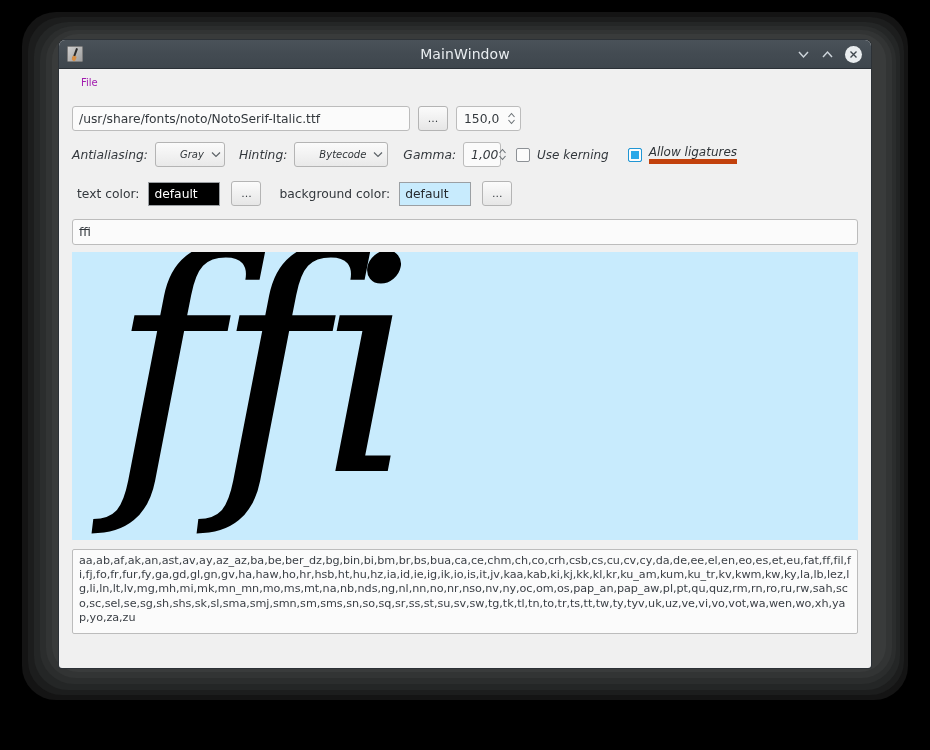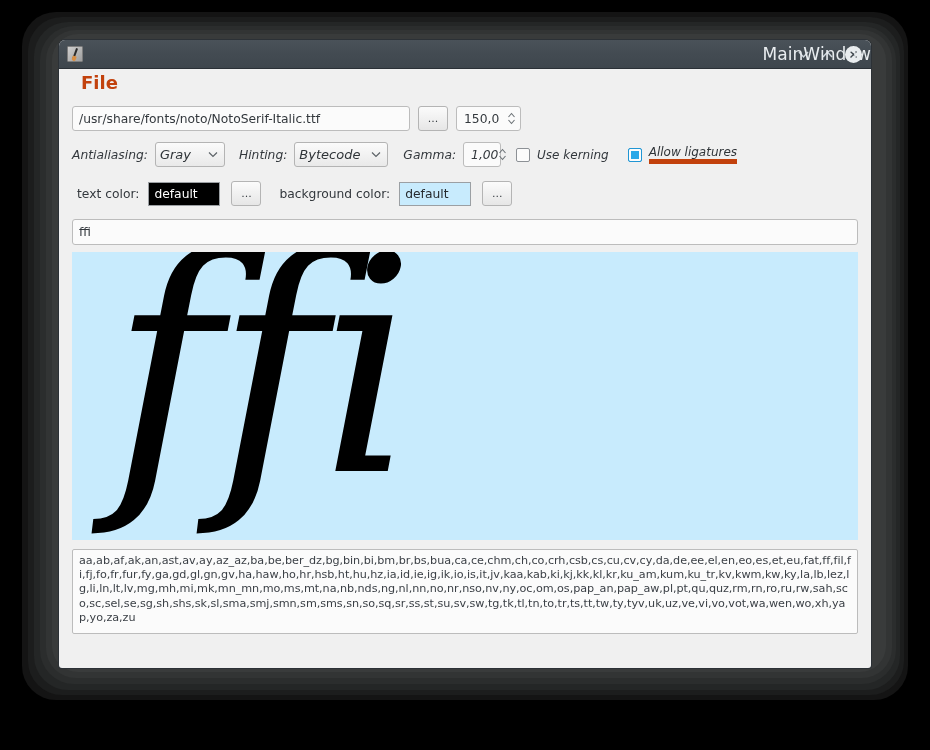--- a/index.html
+++ b/index.html
@@ -67,23 +67,23 @@
     position: absolute;
     left: 4px; top: 9px;
     width: 4px; height: 5px;
     background: #d98f44;
     transform: rotate(20deg);
     border-radius: 0 0 2px 2px;
   }
   #title-text {
     position: absolute;
     left: 0; right: 0;
-    text-align: right;
+    text-align: center;
     color: #e9edf0;
-    font-size: 17px;
+    font-size: 14px;
     letter-spacing: .1px;
     pointer-events: none;
   }
   #win-controls {
     margin-left: auto;
     display: flex;
     align-items: center;
     gap: 11px;
     padding-right: 9px;
   }
@@ -98,21 +98,21 @@
 
   
   #menubar {
     height: 27px;
     background: #f0f0f0;
     display: flex;
     align-items: center;
     padding-left: 16px;
     border-bottom: 1px solid #f0f0f0;
   }
-  #menu-file { font-size: 18px; color: #c2410c; padding: 2px 6px; font-weight: bold; }
+  #menu-file { font-size: 10px; color: #a21caf; padding: 2px 6px; }
 
   
   #body { padding: 8px 13px 0 13px; }
 
   .row { display: flex; align-items: center; }
 
   
   #row-path { margin-top: 2px; }
   .lineedit {
     background: #fbfbfb;
@@ -162,22 +162,22 @@
 
   
   #row-opts { margin-top: 11px; font-style: italic; }
   .lbl { font-size: 12.3px; color: #33383d; }
   .combo {
     height: 25px;
     background: linear-gradient(to bottom,#fbfbfb,#e9e9e9);
     border: 1px solid #b4b4b4;
     border-radius: 3px;
     display: flex; align-items: center;
-    padding: 0 6px 0 4px;
-    font-size: 13px;
+    padding: 0 6px 0 24px;
+    font-size: 10px;
     color: #2f3438;
     margin-left: 7px;
   }
   #combo-aa { width: 70px; }
   #combo-hint { width: 94px; }
   .combo .chev { margin-left: auto; color: #5d6368; font-size: 9px; padding-left: 7px; }
   #lbl-hint { margin-left: 14px; }
   #lbl-gamma { margin-left: 15px; }
   #spin-gamma { width: 38px; margin-left: 7px; }
 

